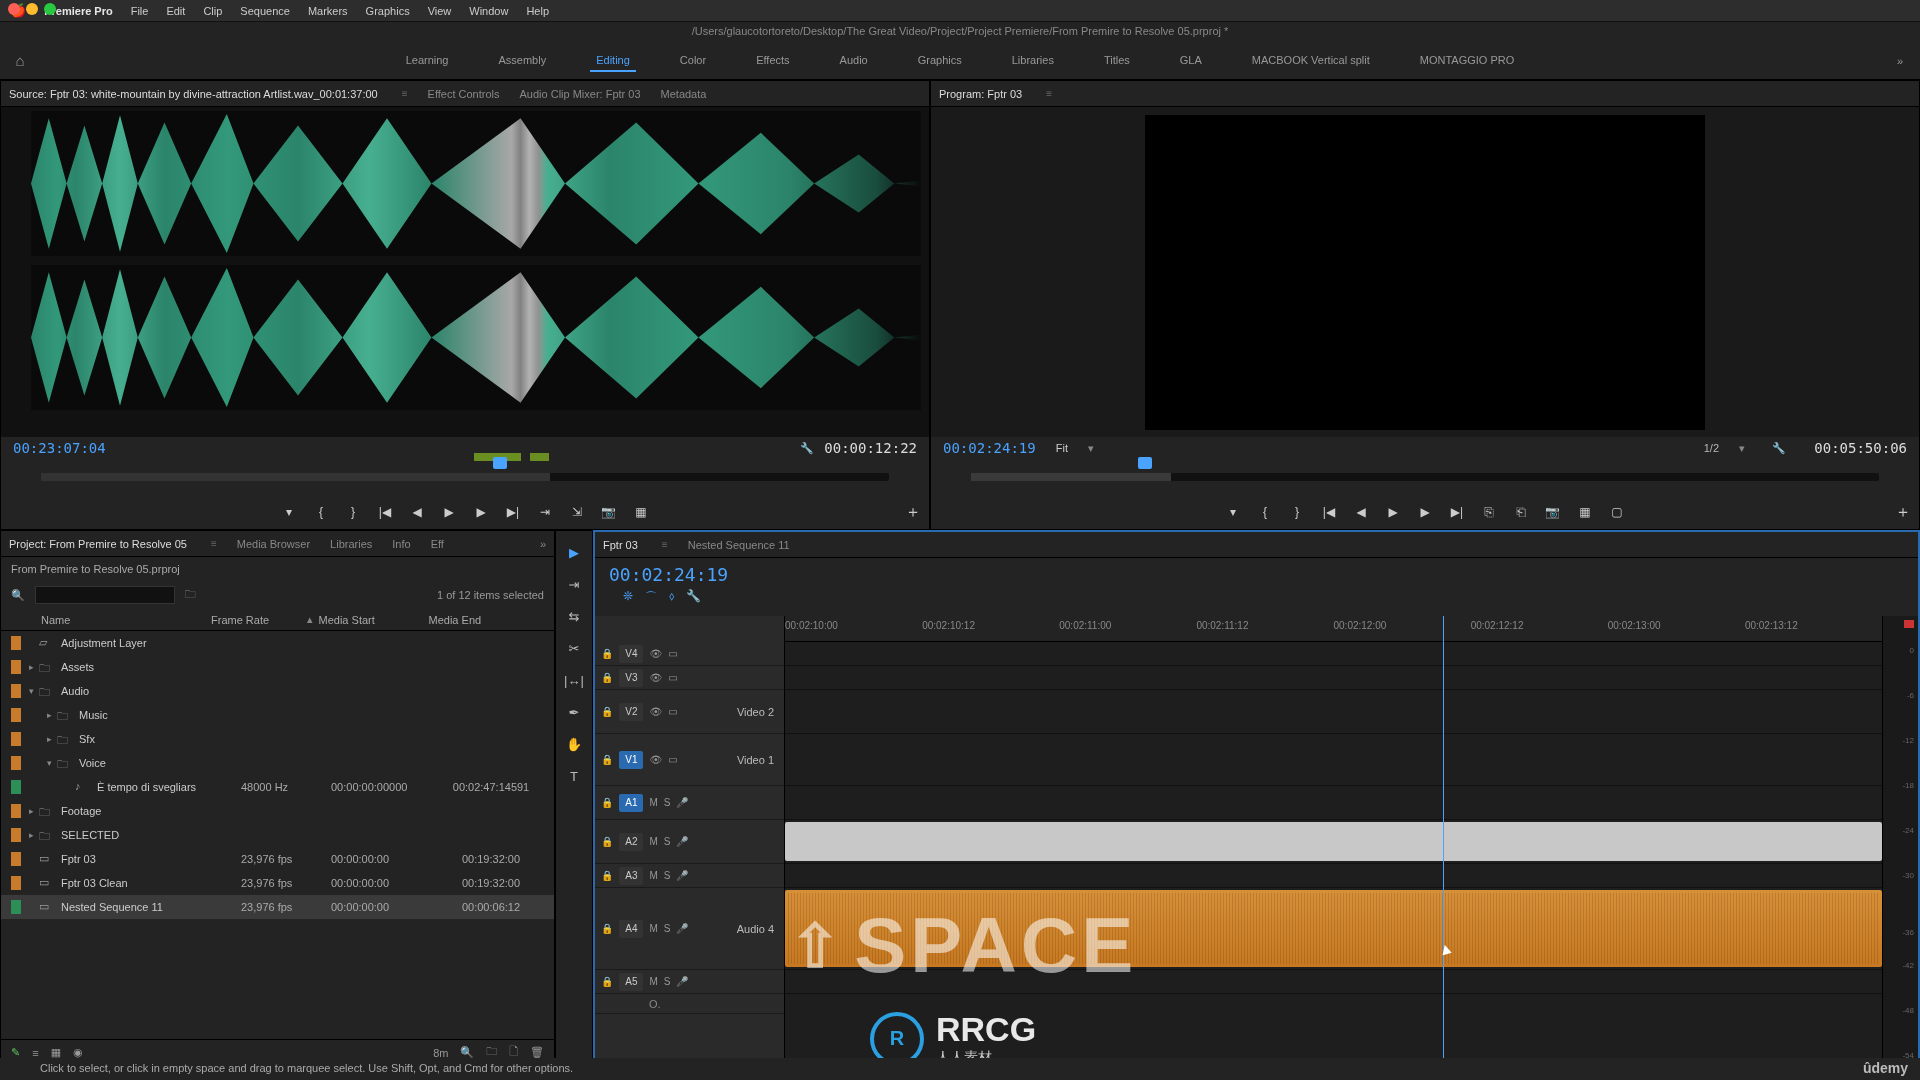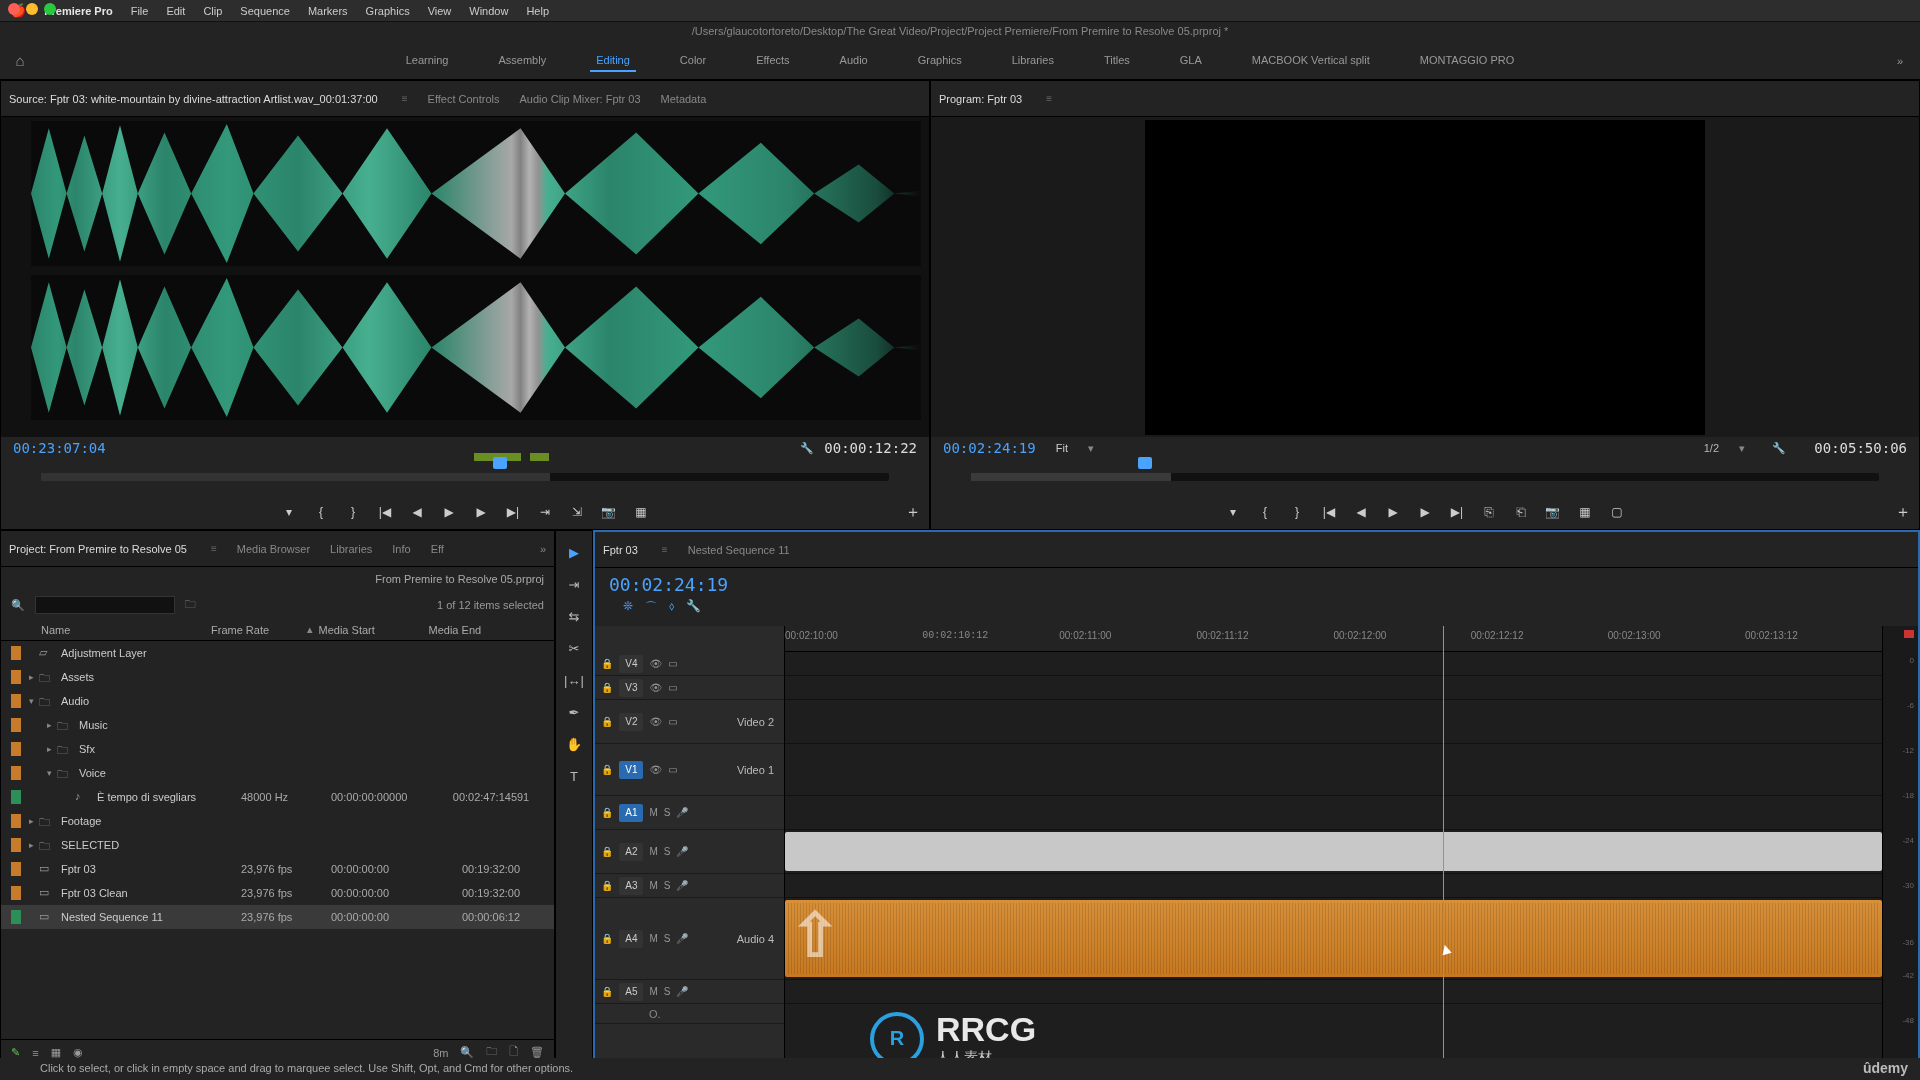--- a/index.html
+++ b/index.html
@@ -24,21 +24,21 @@
 .ws-items span { color: #999; padding: 4px 6px; }
 .ws-items span.active { color: #4aa3ff; border-bottom: 2px solid #4aa3ff; }
 .ws-more { width: 40px; text-align: center; color: #999; }
 
 
 .top-row { display: flex; height: 450px; }
 .bottom-row { display: flex; height: 536px; }
 
 
 .panel { background: #232323; border: 1px solid #000; display: flex; flex-direction: column; }
-.panel-tabs { height: 36px; display: flex; align-items: center; gap: 20px; padding: 0 8px; border-bottom: 1px solid #000; font-size: 11px; }
+.panel-tabs { height: 26px; display: flex; align-items: center; gap: 20px; padding: 0 8px; border-bottom: 1px solid #000; font-size: 11px; }
 .panel-tabs span { color: #888; }
 .panel-tabs span.active { color: #ddd; }
 .panel-tabs .menuicon { margin-left: 4px; color: #666; font-size: 10px; }
 
 
 .source { width: 930px; }
 .waveform-area { flex: 1; background: #111; position: relative; overflow: hidden; }
 .wave-track { position: absolute; left: 30px; right: 8px; background: #0a0a0a; }
 .wave-upper { top: 4px; height: 145px; }
 .wave-lower { top: 158px; height: 145px; }
@@ -277,21 +277,21 @@
   <div class="panel project">
     <div class="panel-tabs">
       <span class="active">Project: From Premire to Resolve 05</span>
       <span class="menuicon">≡</span>
       <span>Media Browser</span>
       <span>Libraries</span>
       <span>Info</span>
       <span>Eff</span>
       <span style="margin-left:auto;color:#888">»</span>
     </div>
-    <div class="proj-header" style="text-align:right">From Premire to Resolve 05.prproj</div>
+    <div class="proj-header" style="text-align:left">From Premire to Resolve 05.prproj</div>
     <div class="proj-search">
       <span>🔍</span>
       <input style="">
       <span class="listicon">🗀</span>
       <span class="selcount">1 of 12 items selected</span>
     </div>
     <div class="proj-cols">
       <span class="cname">Name</span>
       <span class="cfr">Frame Rate</span>
         <span style="color:#888;margin:0 6px">▴</span>
@@ -549,21 +549,21 @@
             <span class="tog">S</span>
             <span class="tog">🎤</span>
           </div>
           <div class="th-row" style="height: 20px;">
             <span style="margin-left:48px;color:#888">O.</span>
           </div>
         </div>
       <div class="tl-tracks" id="tl-tracks">
         <div class="tl-ruler" id="tl-ruler">
             <span class="tick" style="left: 0%;">00:02:10:00</span>
-            <span class="tick" style="left: 12.5%; font-family: Liberation Mono, monospace;">00:02:10:12</span>
+            <span class="tick" style="left: 12.5%;">00:02:10:12</span>
             <span class="tick" style="left: 25%;">00:02:11:00</span>
             <span class="tick" style="left: 37.5%;">00:02:11:12</span>
             <span class="tick" style="left: 50%;">00:02:12:00</span>
             <span class="tick" style="left: 62.5%;">00:02:12:12</span>
             <span class="tick" style="left: 75%;">00:02:13:00</span>
             <span class="tick" style="left: 87.5%;">00:02:13:12</span>
           </div>
       <div class="tl-lane" style="height: 24px;"></div>
           <div class="tl-lane" style="height: 24px;"></div>
           <div class="tl-lane" style="height: 44px;"></div>
@@ -591,20 +591,21 @@
           <div class="meter-scale" style="top: 345px;">-42</div>
           <div class="meter-scale" style="top: 390px;">-48</div>
           <div class="meter-scale" style="top: 435px;">-54</div>
         </div>
     </div>
   </div>
 </div>
 
 <div class="overlay-space">
   <span class="upicon">⇧</span>
+  <span>SPACE</span>
 </div>
 <div class="logo-rrcg">
   <div class="badge">R</div>
   <div>
       <div class="txt">RRCG</div>
       <div class="sub">人人素材</div>
     </div>
 </div>
 <div class="cursor">▲</div>
 <div class="statusbar">Click to select, or click in empty space and drag to marquee select. Use Shift, Opt, and Cmd for other options.</div>

